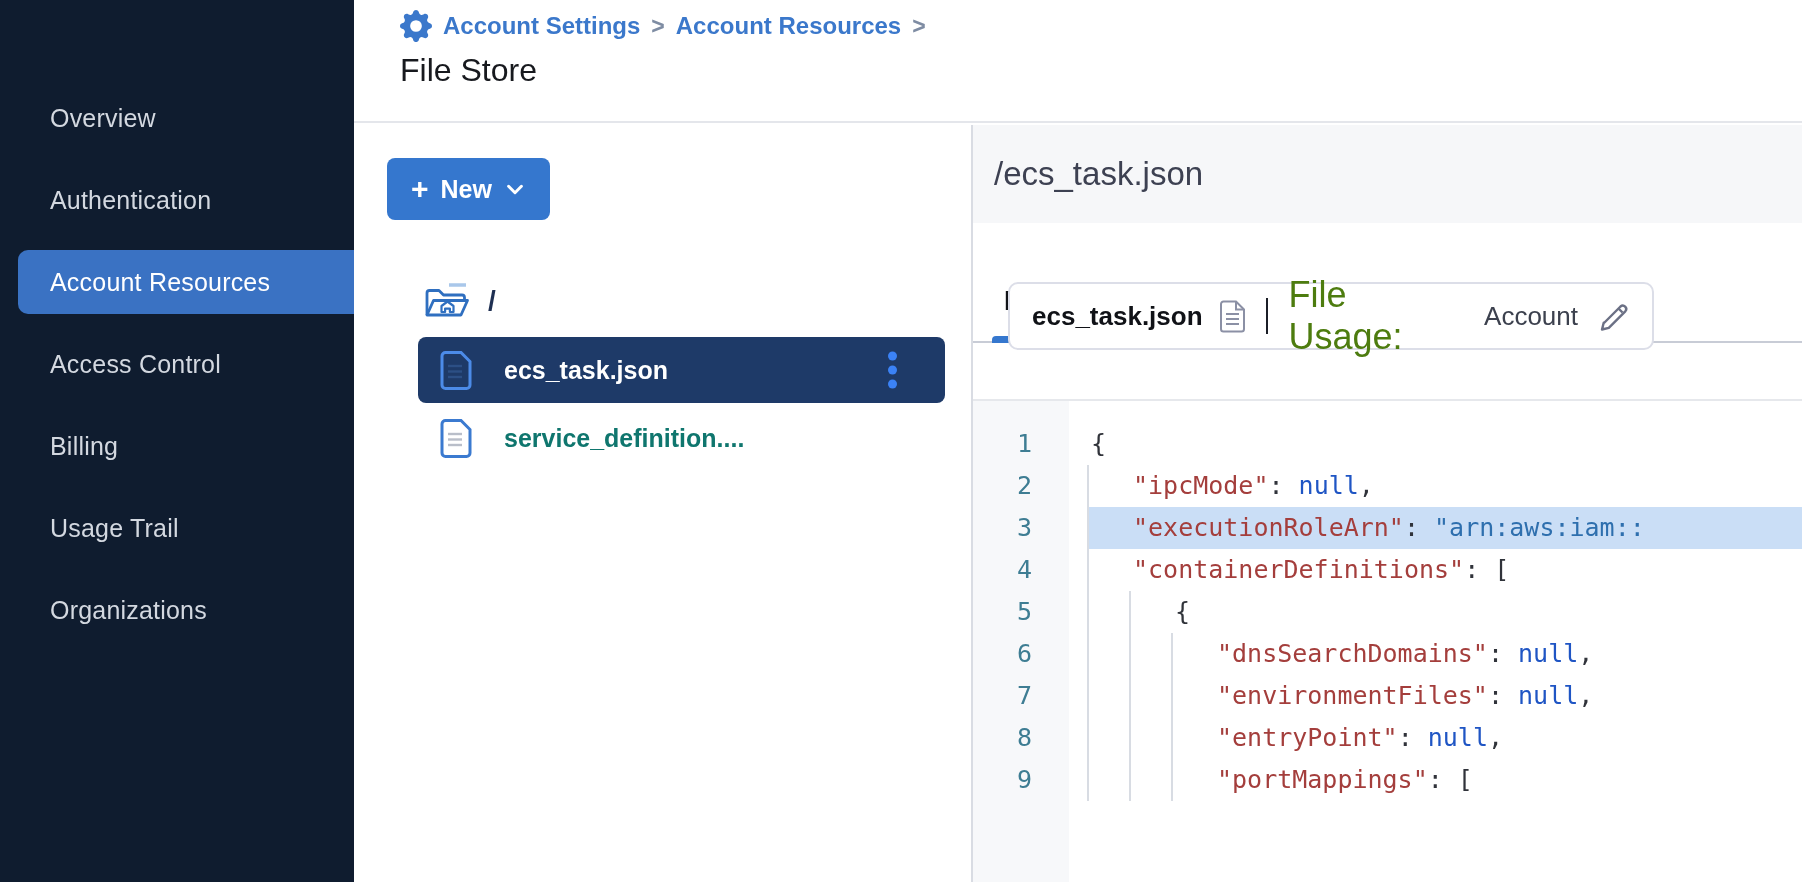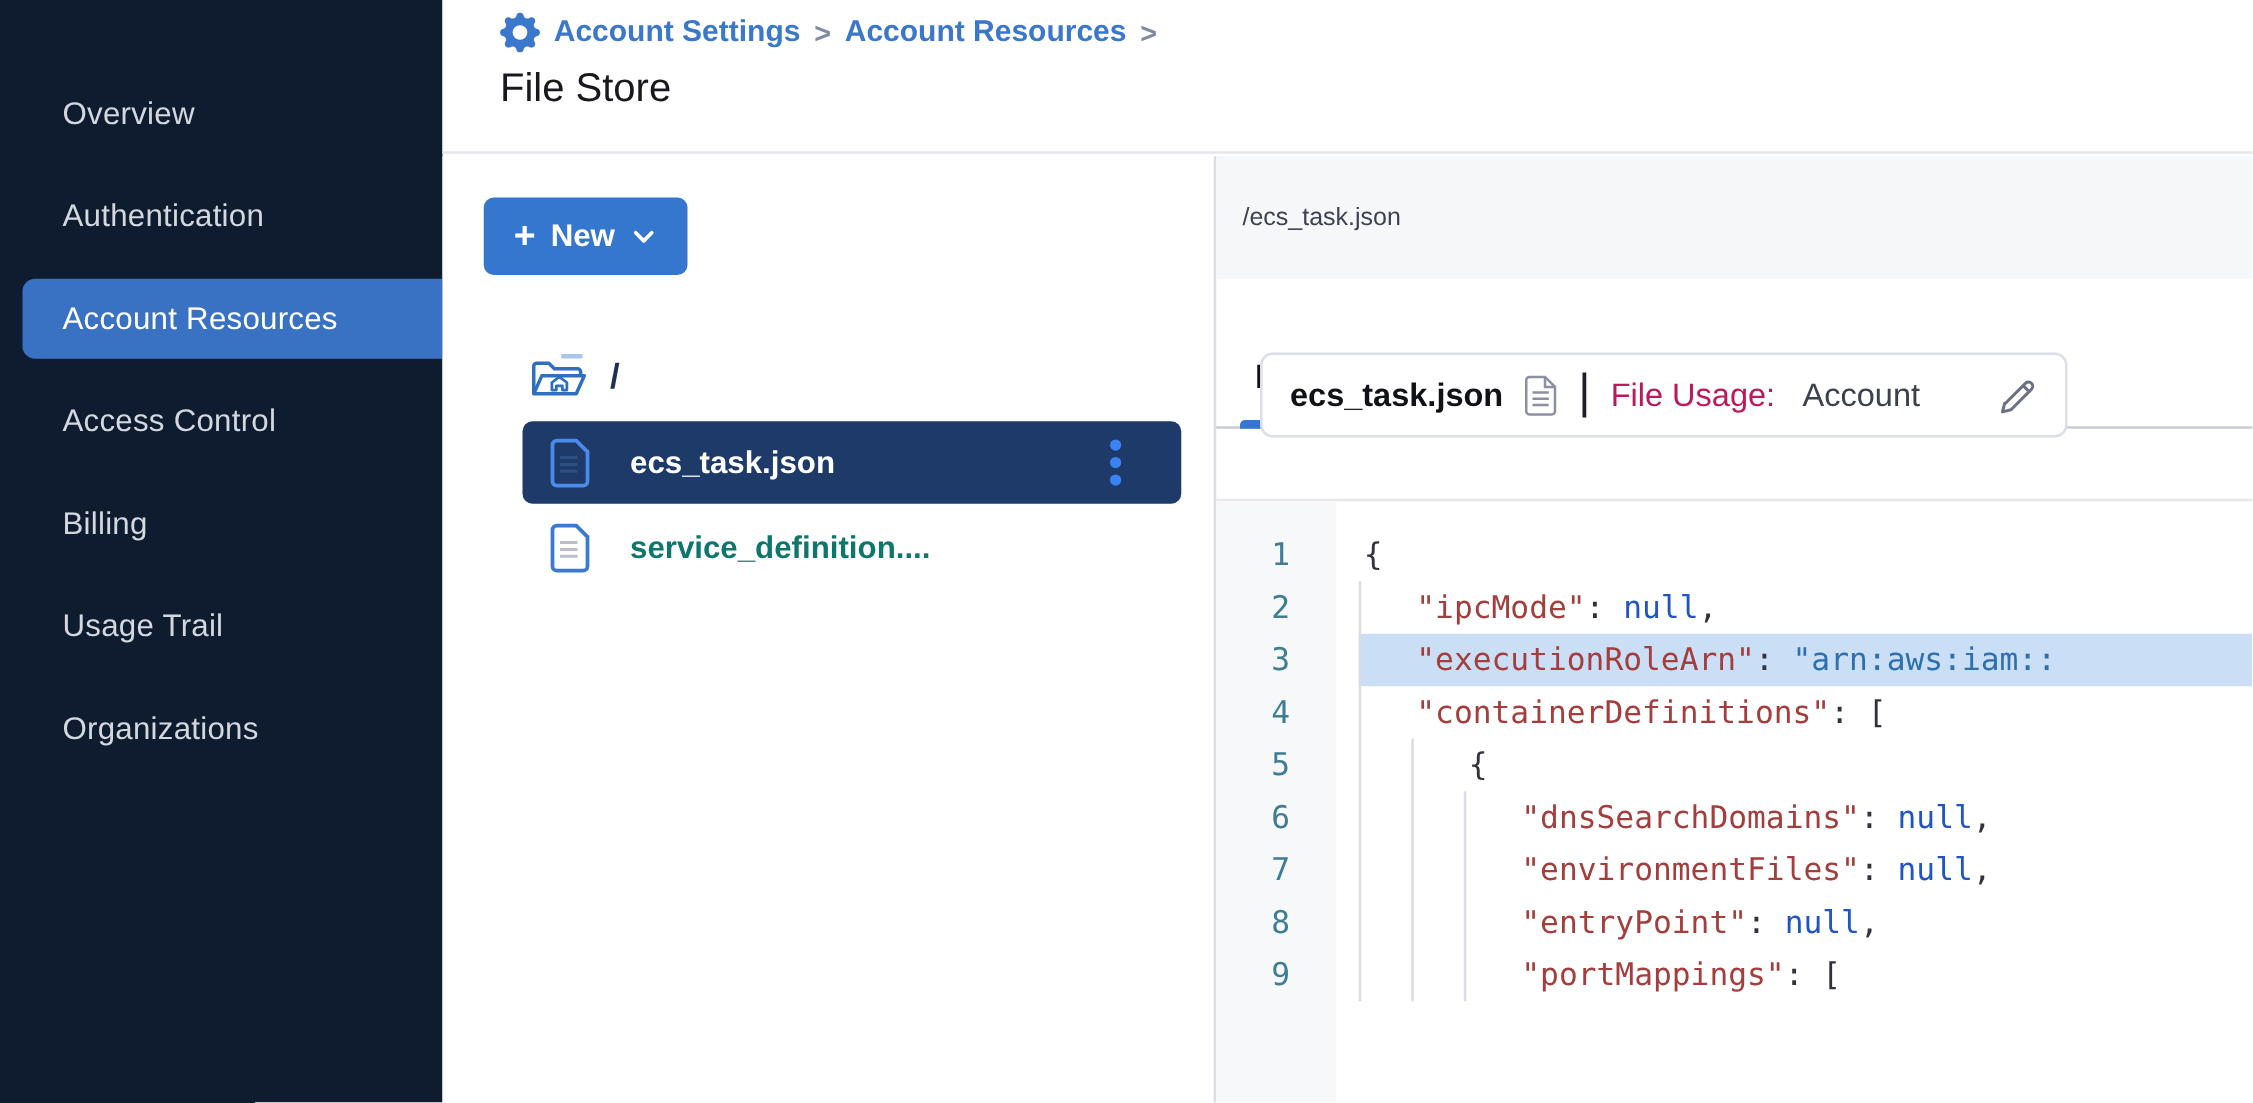--- a/index.html
+++ b/index.html
@@ -7,21 +7,21 @@
     --file-sel:#1E3A68; --crumb:#3B78CB; --hl:#CADEF6;
     --ckey:#A43E3C; --catom:#1F55C4; --cstr:#2E6FAE; --cnum:#3E7D93;
   }
   *{box-sizing:border-box;margin:0;padding:0}
   html,body{width:1802px;height:882px;overflow:hidden;background:#fff;
     font-family:"Liberation Sans",sans-serif;}
   #root{position:relative;width:1802px;height:882px;overflow:hidden}
 
   
   .sidebar{position:absolute;left:0;top:0;width:354px;height:882px;background:var(--sidebar-bg)}
-  .side-list{list-style:none;padding-top:50px}
+  .side-list{list-style:none;padding-top:77px}
   .side-item{height:82px;display:flex;align-items:center;padding-left:50px;
     color:#D3D8E0;font-size:25px;letter-spacing:.2px;cursor:pointer}
   .side-item.active{height:64px;margin:9px 0 9px 18px;padding-left:32px;
     background:var(--sidebar-active);color:#fff;border-radius:10px 0 0 10px}
 
   
   .header{position:absolute;left:354px;top:0;width:1605px;height:123px;background:#fff;
     border-bottom:2px solid #E4E6EB;padding:8px 0 0 46px}
   .crumbs{display:flex;align-items:center;gap:11px;height:36px}
   .crumb-link{color:var(--crumb);font-size:24px;font-weight:700;cursor:pointer}
@@ -42,35 +42,35 @@
     color:#0f766e;font-size:25px;font-weight:600}
   .file-row.selected{background:var(--file-sel);color:#fff}
   .kebab{position:absolute;right:44px;top:50%;transform:translateY(-50%);
     display:flex;flex-direction:column;gap:5px;cursor:pointer;padding:4px}
   .kebab i{width:9px;height:9px;border-radius:50%;background:#3B82F6}
 
   
   .detail{position:absolute;left:971px;top:125px;width:831px;height:757px;background:#fff;
     border-left:2px solid #D9DCE3}
   .path-band{height:98px;background:#F6F7F9;display:flex;align-items:center;padding-left:21px}
-  .path-text{font-size:20px;color:#3D4152}
+  .path-text{font-size:33px;color:#3D4152}
   .tabs{position:relative;height:120px;border-bottom:2px solid #C8CCD6;
     display:flex;align-items:center;gap:44px;padding:38px 0 0 31px}
   .tab{position:relative;height:100%;display:flex;align-items:center;
     font-size:27px;color:#363C49;font-weight:500;cursor:pointer}
   .tab.active{font-weight:700;color:#111318}
   .tab.active::after{content:"";position:absolute;left:-12px;right:-12px;bottom:-2px;height:7px;
     background:var(--accent);border-radius:4px 4px 0 0}
 
   .file-card{position:absolute;left:35px;top:157px;width:646px;height:68px;
     border:2px solid #DCDEE8;border-radius:10px;display:flex;align-items:center;
     gap:16px;padding:0 16px 0 22px;background:#fff}
   .fc-name{font-size:26px;font-weight:700;color:#101217}
   .fc-bar{width:3px;height:36px;background:#1B1E27;margin:0 4px}
-  .fc-label{font-size:26px;color:#be185d}
+  .fc-label{font-size:36px;color:#4d7c0f}
   .fc-value{font-size:26px;color:#3C414E;margin-left:6px}
   .fc-edit{margin-left:auto;background:none;border:none;cursor:pointer;padding:4px;display:flex}
 
   
   .code-area{position:absolute;left:0;top:274px;width:829px;height:483px;
     border-top:2px solid #E6E8EC;display:flex;
     font-family:"DejaVu Sans Mono",monospace;font-size:25px}
   .gutter{width:96px;background:#F7F8FA;padding:22px 37px 0 0;flex:none}
   .gutter div{height:42px;line-height:42px;text-align:right;color:var(--cnum)}
   .code-content{flex:1;padding-top:22px;overflow:hidden}

